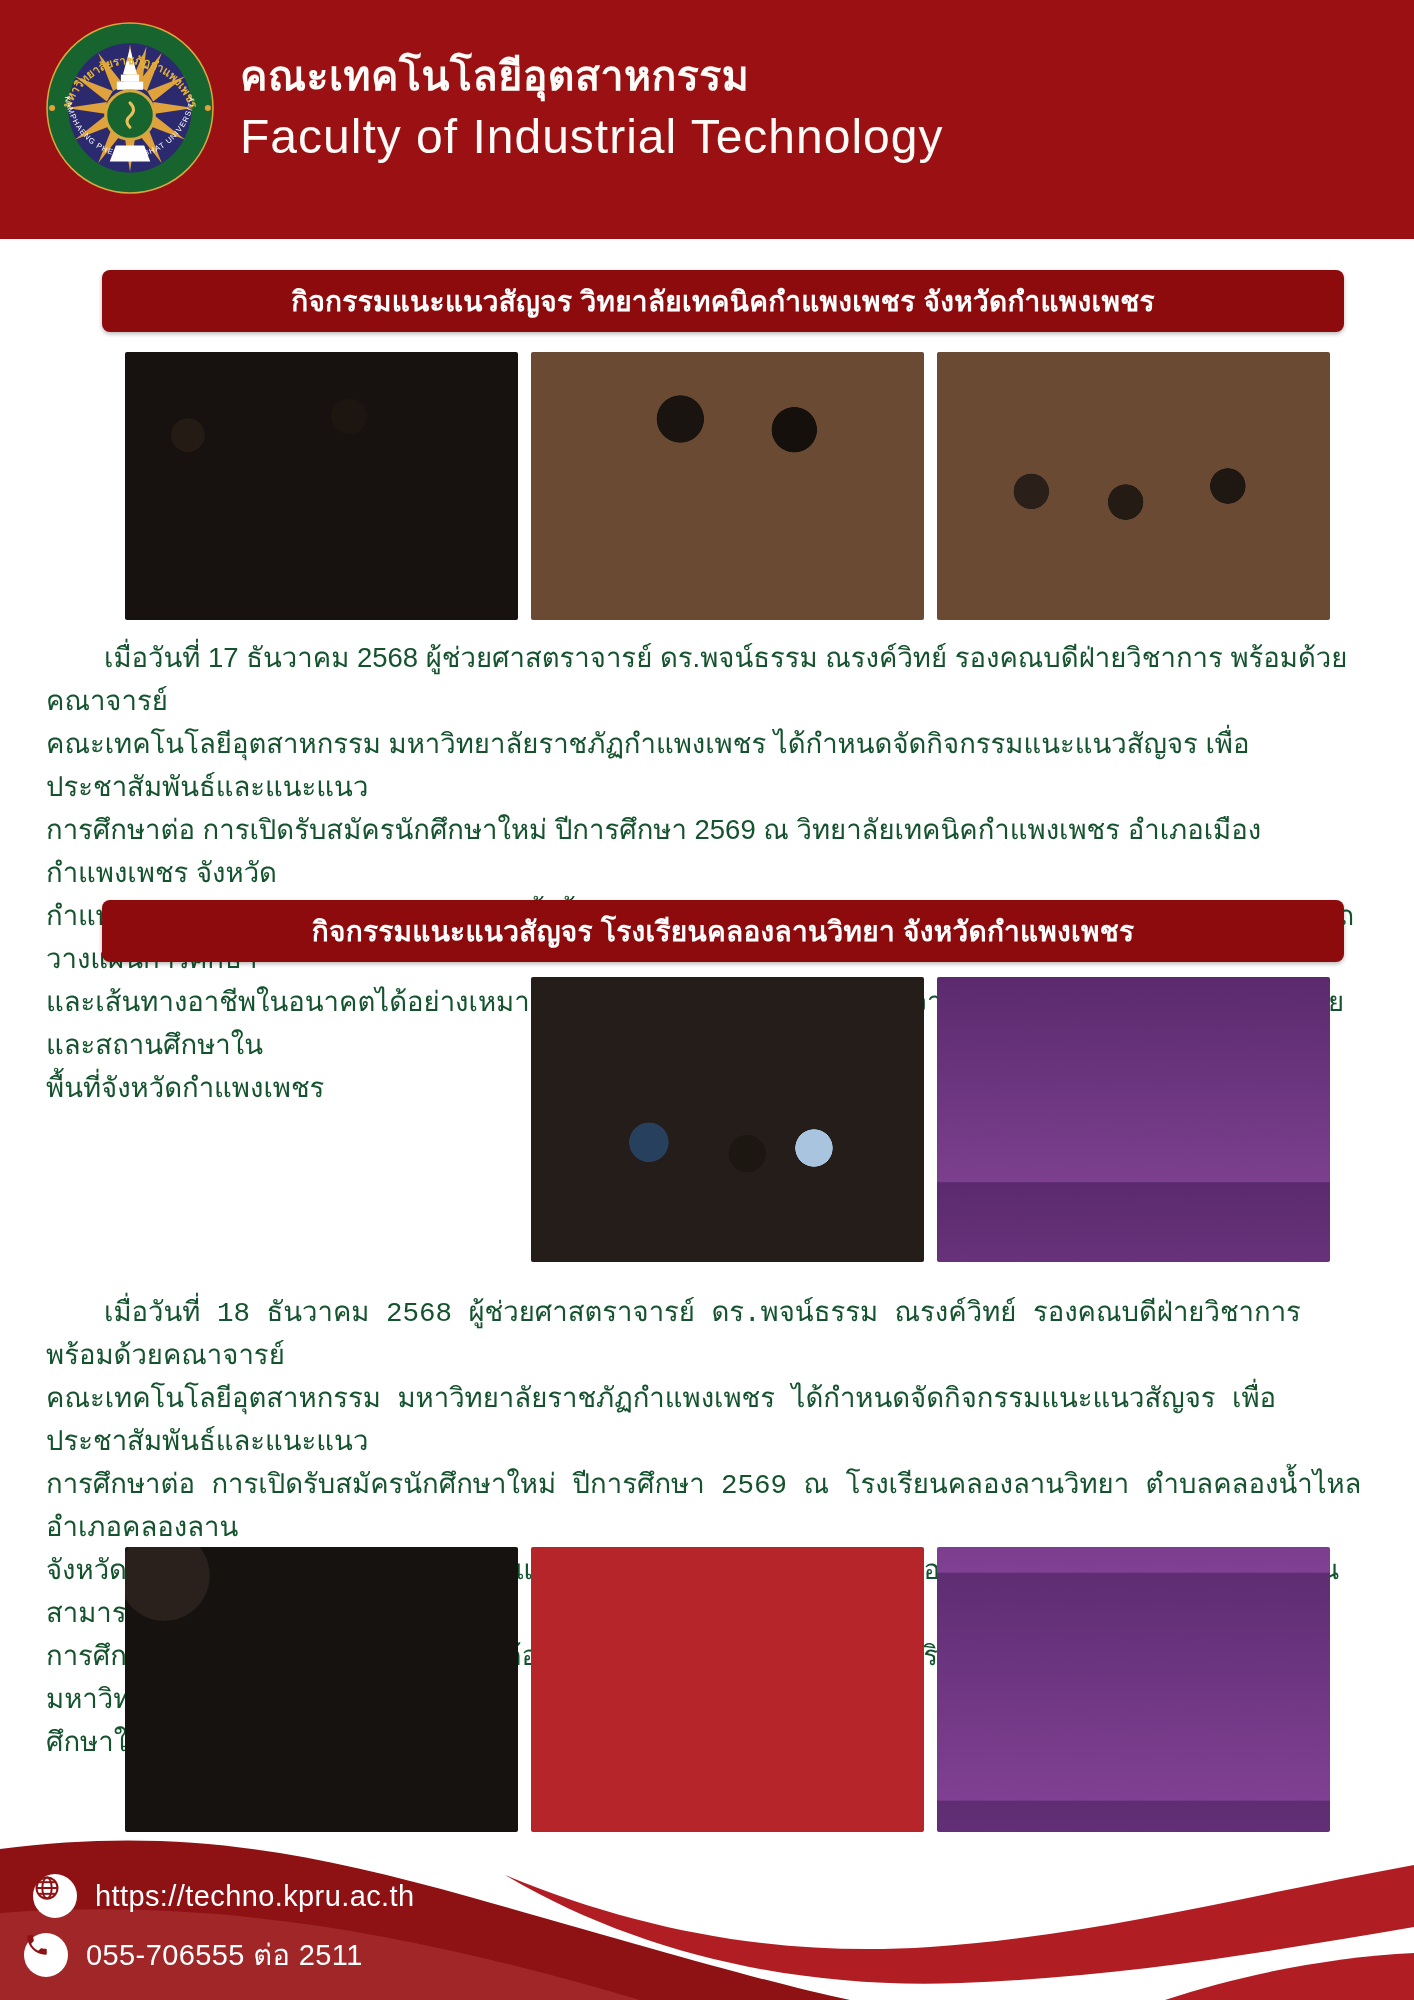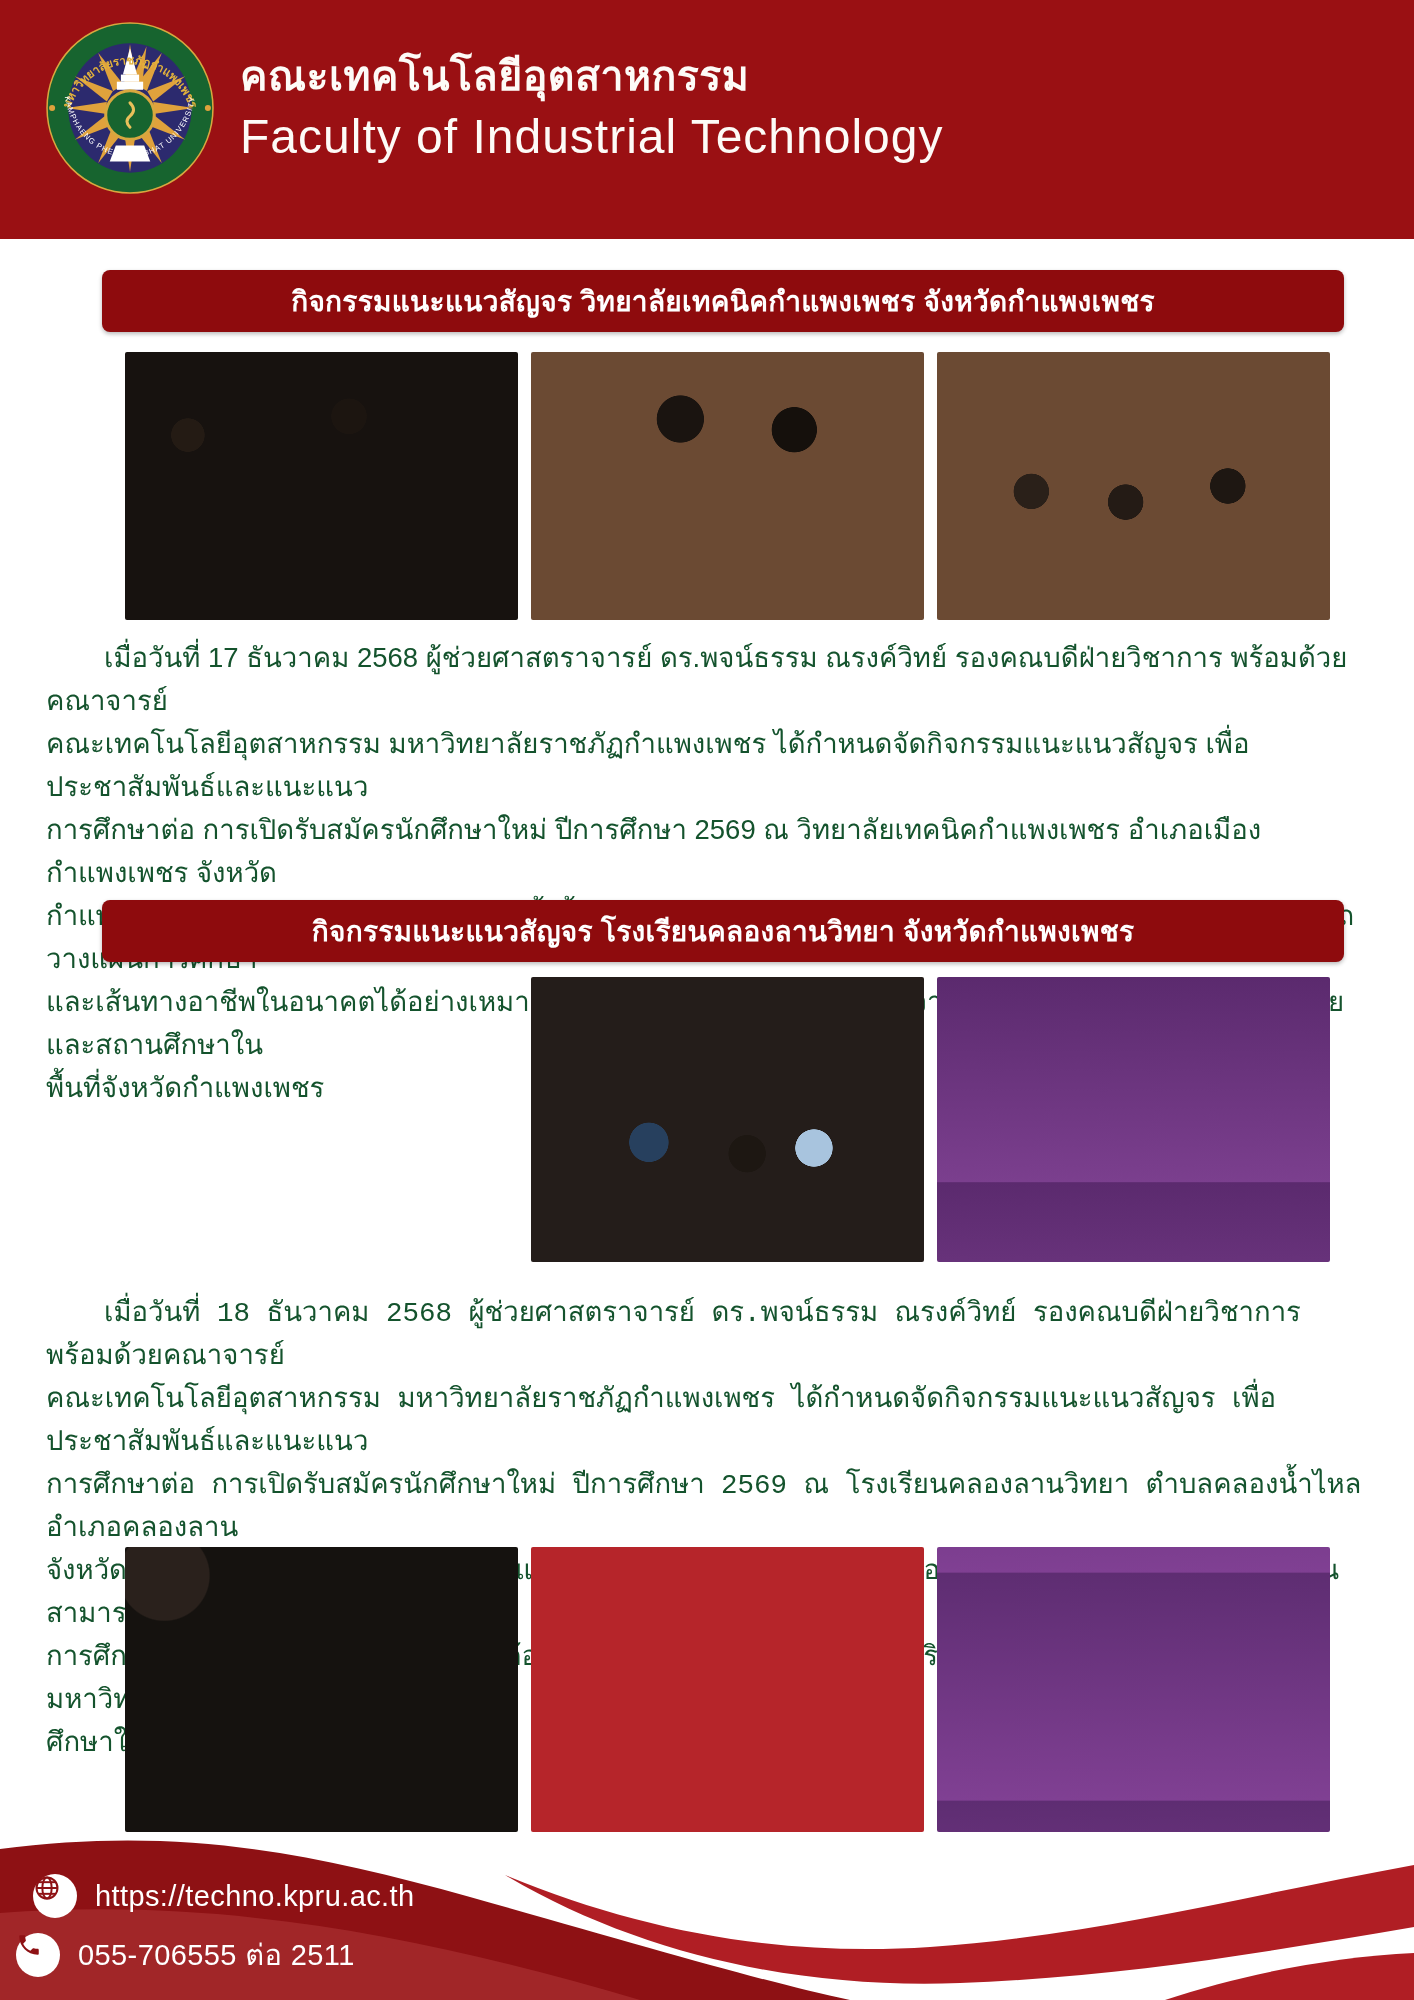--- a/index.html
+++ b/index.html
@@ -100,21 +100,21 @@
     linear-gradient(#121014,#121014) 84% 62%/17% 80%,
     linear-gradient(#e8e8e8,#e8e8e8) 90% 38%/9% 22%,
     linear-gradient(180deg,#ece5d6,#dcd4c4);}
   
   .footer{position:absolute;left:0;top:1835px;width:1414px;height:165px;}
   .footer svg{position:absolute;left:0;top:0;}
   .contact{position:absolute;display:flex;align-items:center;color:#ffffff;}
   .contact .bubble{width:44px;height:44px;border-radius:50%;background:#ffffff;
       display:flex;align-items:center;justify-content:center;margin-right:18px;flex:0 0 auto;}
   .contact .txt{font-size:29px;font-weight:500;letter-spacing:.4px;}
-  .row-web{left:33px;top:39px;} .row-phone{left:16px;top:97px;}
+  .row-web{left:33px;top:39px;} .row-phone{left:24px;top:97px;}
 </style>
 </head>
 <body>
 
 <div class="page">
 
   <div class="header">
     <svg class="logo" viewBox="0 0 170 170" role="img">
       <ellipse cx="85" cy="85" rx="82" ry="84" fill="#17642f" stroke="#d8a83f" stroke-width="1.5"></ellipse>
       <ellipse cx="85" cy="85" rx="61" ry="64" fill="#2c2a6e"></ellipse>

